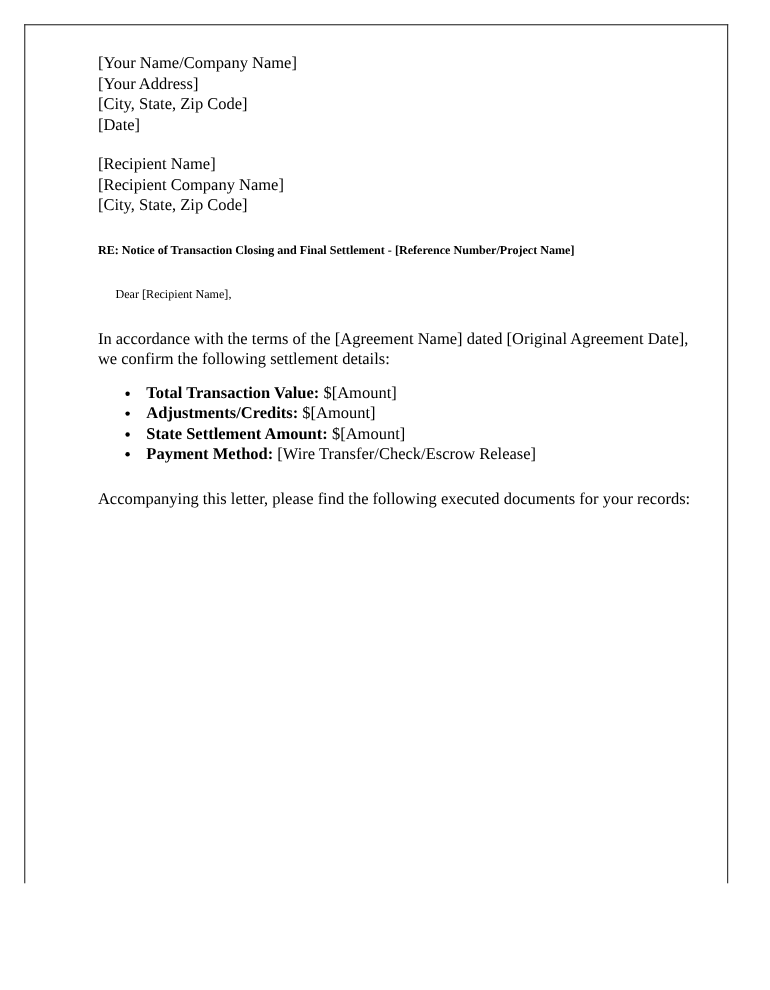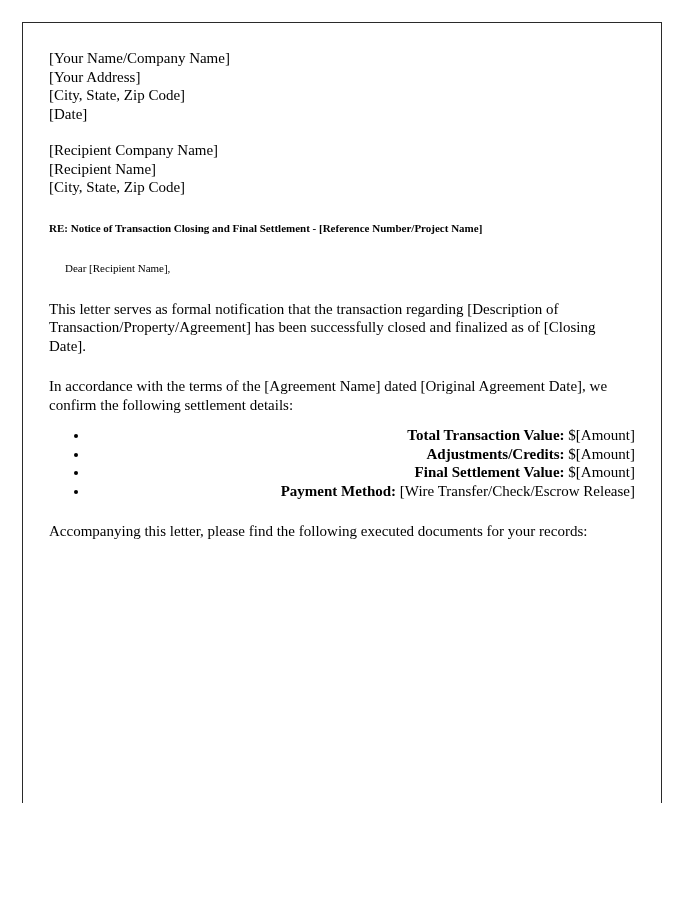--- a/index.html
+++ b/index.html
@@ -20,20 +20,21 @@
     position: absolute;
     left: 22px;
     top: 22px;
     width: 640px;
     height: 781px;
     box-sizing: border-box;
     border: 1px solid #2a2a2a;
     border-bottom: none;
     background: #ffffff;
     overflow: hidden;
+    padding-left: 40px;
   }
 
   .page-body {
     padding: 26px 26px 0 26px;
   }
 
   
   .addr-block {
     font-size: 15px;
     line-height: 18.5px;
@@ -64,21 +65,20 @@
     font-size: 15px;
     line-height: 18.5px;
     margin-top: 22px;
     text-align: left;
   }
 
   ul.doc-list {
     margin: 12px 0 0 0;
     padding-left: 40px;
     list-style-type: disc;
-    text-align: right;
   }
   ul.doc-list li {
     font-size: 15px;
     line-height: 18.5px;
     padding-left: 4px;
   }
   ul.doc-list li::marker {
     font-size: 13px;
   }
 
@@ -101,42 +101,41 @@
     <div class="addr-block">
       <div class="addr-line">[Your Name/Company Name]</div>
       <div class="addr-line">[Your Address]</div>
       <div class="addr-line">[City, State, Zip Code]</div>
       <div class="addr-line">[Date]</div>
     </div>
 
     <div class="block-gap"></div>
 
     <div class="addr-block">
+      <div class="addr-line">[Recipient Name]</div>
       <div class="addr-line">[Recipient Company Name]</div>
-      <div class="addr-line">[Recipient Name]</div>
       <div class="addr-line">[City, State, Zip Code]</div>
     </div>
 
     <div class="subject-line">RE: Notice of Transaction Closing and Final Settlement - [Reference Number/Project Name]</div>
 
     <div class="salutation">Dear [Recipient Name],</div>
 
-    <div class="para">This letter serves as formal notification that the transaction regarding [Description of Transaction/Property/Agreement] has been successfully closed and finalized as of [Closing Date].</div>
 
     <div class="para">In accordance with the terms of the [Agreement Name] dated [Original Agreement Date], we confirm the following settlement details:</div>
 
     <ul class="doc-list">
       <li>
         <span class="bullet-label">Total Transaction Value:</span><span> $[Amount]</span>
       </li>
       <li>
         <span class="bullet-label">Adjustments/Credits:</span><span> $[Amount]</span>
       </li>
       <li>
-        <span class="bullet-label">Final Settlement Value:</span><span> $[Amount]</span>
+        <span class="bullet-label">State Settlement Amount:</span><span> $[Amount]</span>
       </li>
       <li>
         <span class="bullet-label">Payment Method:</span><span> [Wire Transfer/Check/Escrow Release]</span>
       </li>
     </ul>
 
     <div class="para">Accompanying this letter, please find the following executed documents for your records:</div>
 
 
 

